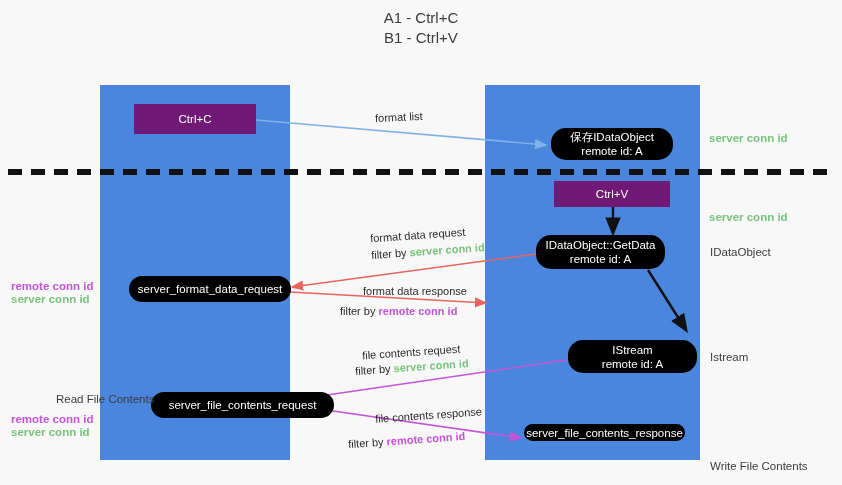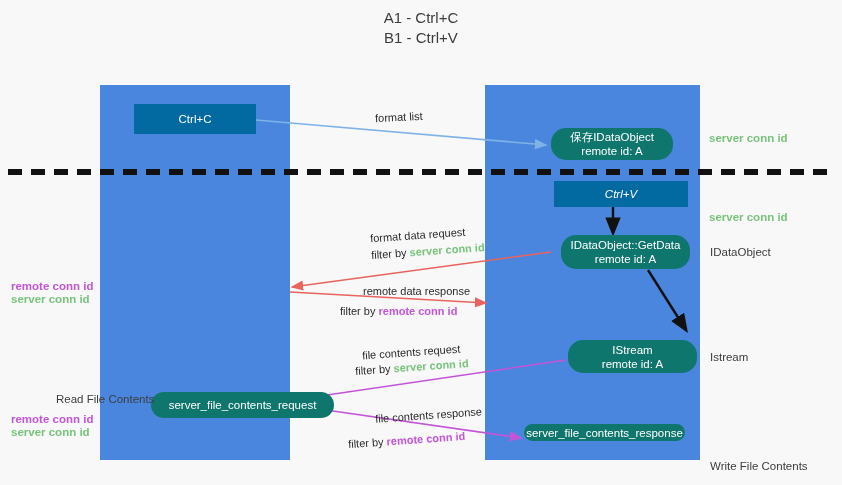--- a/index.html
+++ b/index.html
@@ -56,22 +56,22 @@
     display: flex;
     align-items: center;
     justify-content: center;
     text-align: center;
     color: #ffffff;
     font-size: 11.5px;
     line-height: 14px;
     white-space: pre;
     padding: 2px 4px;
   }
-  .box.green { background: #0369a1; }
-  .box.orange { background: #0f766e; border-radius: 15px; }
+  .box.green { background: #701a75; }
+  .box.orange { background: #000000; border-radius: 15px; }
 
   
   .ann {
     font-size: 11.5px;
     line-height: 14px;
     white-space: pre;
   }
   .ann.green-txt { color: #77c47a; font-weight: bold; }
   .ann.purple-txt { color: #c455d8; font-weight: bold; }
   .ann.dark { color: #3c3c3c; }
@@ -145,25 +145,26 @@
     <line x1="566" y1="360" x2="293" y2="400" stroke="#c455d8" stroke-width="1.6" marker-end="url(#ah-purple)"></line>
 
     <line x1="291" y1="405" x2="521" y2="438" stroke="#c455d8" stroke-width="1.6" marker-end="url(#ah-purple)"></line>
   </svg>
 
   <div class="abs box green" style="left:134px; top:104px; width:122px; height:30px;">Ctrl+C</div>
 
   <div class="abs box orange" style="left:551px; top:128px; width:122px; height:32px;">保存IDataObject
 remote id: A</div>
 
-  <div class="abs box green" style="left:554px; top:181px; width:134px; height:26px;font-style:italic;">Ctrl+V</div>
-
-  <div class="abs box orange" style="left:561px; top:235px; width:129px; height:34px;">IDataObject::GetData
+  <div class="abs box green" style="left:554px; top:181px; width:116px; height:26px;">Ctrl+V</div>
+
+  <div class="abs box orange" style="left:536px; top:235px; width:129px; height:34px;">IDataObject::GetData
 remote id: A</div>
 
+  <div class="abs box orange" style="left:129px; top:276px; width:162px; height:26px;">server_format_data_request</div>
 
 
   <div class="abs box orange" style="left:568px; top:340px; width:129px; height:33px;">IStream
 remote id: A</div>
 
   <div class="abs box orange" style="left:129px; top:392px; width:183px; height:26px;margin-left:22px;">server_file_contents_request</div>
 
   <div class="abs box orange" style="left:524px; top:424px; width:161px; height:17px;">server_file_contents_response</div>
 
   <div class="abs ann green-txt" style="left:709px; top:131px;">server conn id</div>
@@ -179,21 +180,21 @@
   <div class="abs ann purple-txt" style="left:11px; top:412px;">remote conn id</div>
   <div class="abs ann green-txt" style="left:11px; top:425px;">server conn id</div>
 
   <div class="abs edge-label" style="left:375px; top:110px; transform:rotate(-3deg);">format list</div>
 
   <div class="abs edge-label" style="left:370px; top:228px; transform:rotate(-4deg);">format data request</div>
   <div class="abs edge-label" style="left:371px; top:244px; transform:rotate(-4deg);">
     <span>filter by </span><span class="green-txt">server conn id</span>
   </div>
 
-  <div class="abs edge-label" style="left:363px; top:284px;">remote data response</div>
+  <div class="abs edge-label" style="left:363px; top:284px;">format data response</div>
   <div class="abs edge-label" style="left:340px; top:304px;">
     <span>filter by </span><span class="purple-txt">remote conn id</span>
   </div>
 
   <div class="abs edge-label" style="left:362px; top:345px; transform:rotate(-4deg);">file contents request</div>
   <div class="abs edge-label" style="left:355px; top:360px; transform:rotate(-4deg);">
     <span>filter by </span><span class="green-txt">server conn id</span>
   </div>
 
   <div class="abs edge-label" style="left:375px; top:408px; transform:rotate(-4deg);">file contents response</div>

